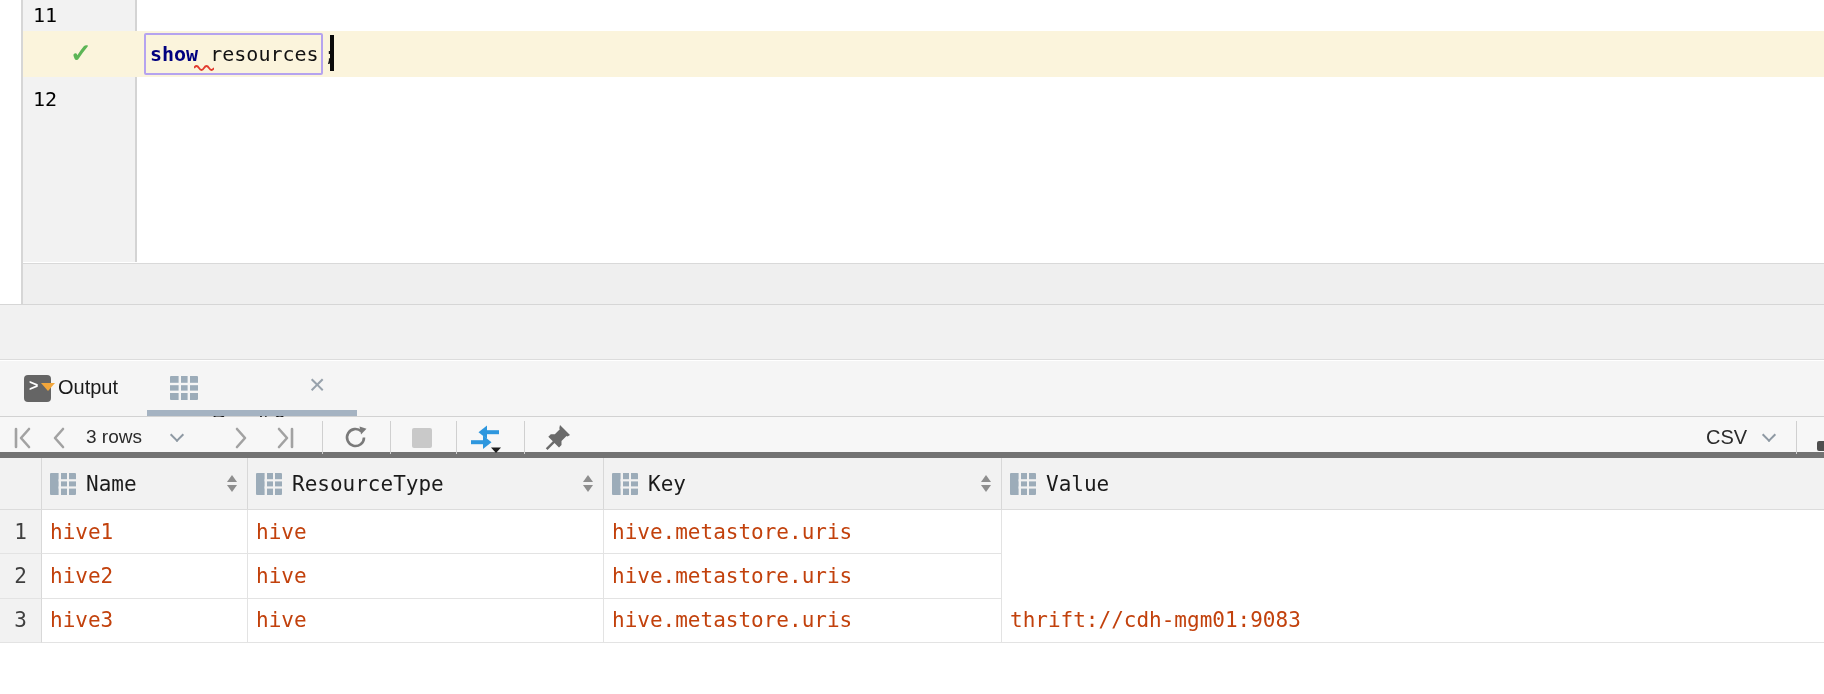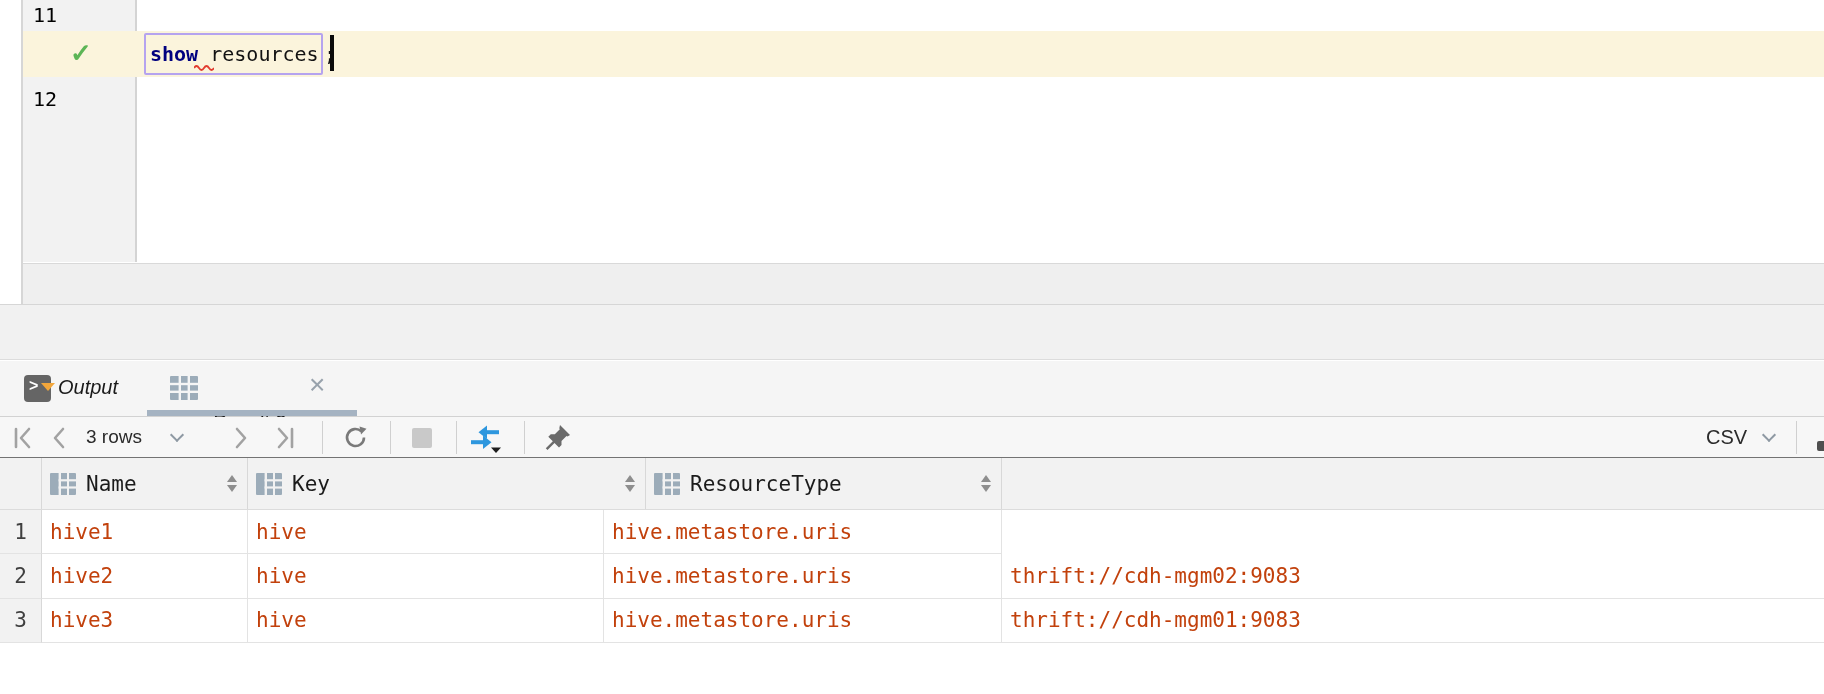--- a/index.html
+++ b/index.html
@@ -33,28 +33,28 @@
   
   #tabbar { position:absolute; left:0; top:361px; width:1824px; height:56px;
             background:#F5F5F5; border-bottom:1px solid #D2D2D2; }
   #out-icon { position:absolute; left:24px; top:14px; width:27px; height:27px;
               background:#656565; border-radius:4px; }
   #out-icon .gt { position:absolute; left:5px; top:2px; color:#fff; font-weight:bold; font-size:16px; }
   #out-icon .dl { position:absolute; right:-4px; bottom:-7px; }
   #out-icon .dl .stem { width:4px; height:7px; background:#F2A63B; margin:0 auto; }
   #out-icon .dl .head { width:0; height:0; border-left:7px solid transparent;
                         border-right:7px solid transparent; border-top:8px solid #F2A63B; }
-  .tab-label { position:absolute; top:15px; font-size:20px; color:#1A1A1A;font-style:italic; }
+  .tab-label { position:absolute; top:15px; font-size:20px; color:#1A1A1A; }
   #result-icon { position:absolute; left:170px; top:15px; }
   #tab-close { position:absolute; left:309px; top:10px; font-size:28px; color:#98A2AC; line-height:28px; }
   #tab-underline { position:absolute; left:147px; top:49px; width:210px; height:6px; background:#A5B3C2; }
 
   
   #toolbar { position:absolute; left:0; top:417px; width:1824px; height:41px;
-             background:#F7F7F7; border-bottom:1px solid #737373;padding-left:20px; }
+             background:#F7F7F7; border-bottom:6px solid #737373;padding-left:20px; }
   .tbtn { position:absolute; top:9px; }
   .tsep { position:absolute; top:4px; width:1px; height:33px; background:#D0D0D0; }
   .tlabel { position:absolute; font-size:19px; color:#2B2B2B; top:9px; }
   .chev { position:absolute; width:10px; height:10px; border-right:2.4px solid #8E99A3;
           border-bottom:2.4px solid #8E99A3; transform:rotate(45deg); top:13px; }
   #stop-square { position:absolute; left:412px; top:11px; width:20px; height:20px;
                  background:#C9C9C9; border-radius:2px; }
   #edge-dot { position:absolute; left:1817px; top:24px; width:8px; height:10px;
               background:#4F4F4F; border-radius:2px 0 0 2px; }
 
@@ -173,62 +173,71 @@
         <rect x="17" y="0" width="2" height="22" fill="#F2F2F2"></rect>
         <rect x="8.6" y="6.2" width="17.4" height="2.2" fill="#F2F2F2"></rect>
         <rect x="8.6" y="13.4" width="17.4" height="2.2" fill="#F2F2F2"></rect>
       </svg>
       <span class="hlabel">Name</span>
       <span class="sorter">
           <span class="tri-up"></span>
           <span class="tri-dn"></span>
         </span>
     </div>
+    <div class="cell c2">
+      <svg width="26" height="22">
+        <rect width="26" height="22" fill="#9CACB9" rx="1"></rect>
+        <rect x="8.6" y="0" width="2.4" height="22" fill="#F2F2F2"></rect>
+        <rect x="17" y="0" width="2" height="22" fill="#F2F2F2"></rect>
+        <rect x="8.6" y="6.2" width="17.4" height="2.2" fill="#F2F2F2"></rect>
+        <rect x="8.6" y="13.4" width="17.4" height="2.2" fill="#F2F2F2"></rect>
+      </svg>
+      <span class="hlabel">ResourceType</span>
+      <span class="sorter">
+          <span class="tri-up"></span>
+          <span class="tri-dn"></span>
+        </span>
+    </div>
     <div class="cell c3">
       <svg width="26" height="22">
         <rect width="26" height="22" fill="#9CACB9" rx="1"></rect>
         <rect x="8.6" y="0" width="2.4" height="22" fill="#F2F2F2"></rect>
         <rect x="17" y="0" width="2" height="22" fill="#F2F2F2"></rect>
         <rect x="8.6" y="6.2" width="17.4" height="2.2" fill="#F2F2F2"></rect>
         <rect x="8.6" y="13.4" width="17.4" height="2.2" fill="#F2F2F2"></rect>
       </svg>
       <span class="hlabel">Key</span>
       <span class="sorter">
           <span class="tri-up"></span>
           <span class="tri-dn"></span>
         </span>
     </div>
-    <div class="cell c2">
-      <svg width="26" height="22">
-        <rect width="26" height="22" fill="#9CACB9" rx="1"></rect>
-        <rect x="8.6" y="0" width="2.4" height="22" fill="#F2F2F2"></rect>
-        <rect x="17" y="0" width="2" height="22" fill="#F2F2F2"></rect>
-        <rect x="8.6" y="6.2" width="17.4" height="2.2" fill="#F2F2F2"></rect>
-        <rect x="8.6" y="13.4" width="17.4" height="2.2" fill="#F2F2F2"></rect>
-      </svg>
-      <span class="hlabel">ResourceType</span>
-      <span class="sorter">
-          <span class="tri-up"></span>
-          <span class="tri-dn"></span>
-        </span>
+    <div class="cell c4">
+      <svg width="26" height="22">
+        <rect width="26" height="22" fill="#9CACB9" rx="1"></rect>
+        <rect x="8.6" y="0" width="2.4" height="22" fill="#F2F2F2"></rect>
+        <rect x="17" y="0" width="2" height="22" fill="#F2F2F2"></rect>
+        <rect x="8.6" y="6.2" width="17.4" height="2.2" fill="#F2F2F2"></rect>
+        <rect x="8.6" y="13.4" width="17.4" height="2.2" fill="#F2F2F2"></rect>
+      </svg>
+      <span class="hlabel">Value</span>
     </div>
   </div>
 
   <div class="grow drow">
     <div class="cell c0">1</div>
     <div class="cell c1">hive1</div>
     <div class="cell c2">hive</div>
     <div class="cell c3">hive.metastore.uris</div>
   </div>
   <div class="grow drow">
     <div class="cell c0">2</div>
     <div class="cell c1">hive2</div>
     <div class="cell c2">hive</div>
     <div class="cell c3">hive.metastore.uris</div>
-    <div class="cell c4">thrift://cdh-mgm02:9083</div>
   </div>
   <div class="grow drow">
     <div class="cell c0">3</div>
     <div class="cell c1">hive3</div>
     <div class="cell c2">hive</div>
     <div class="cell c3">hive.metastore.uris</div>
     <div class="cell c4">thrift://cdh-mgm01:9083</div>
   </div>
 </div>
 

